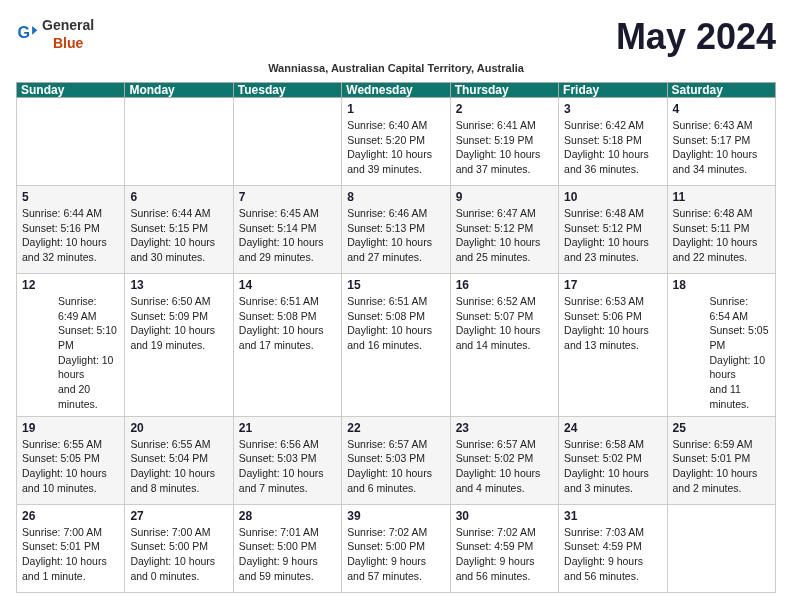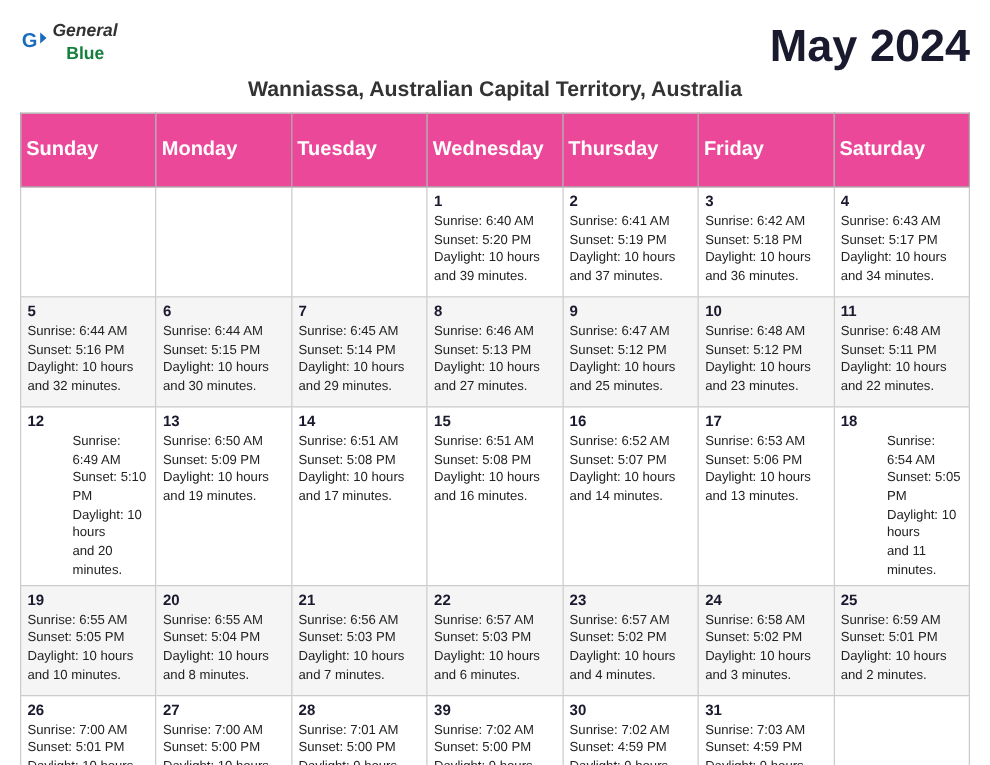--- a/index.html
+++ b/index.html
@@ -27,37 +27,37 @@
     }
     .title-block {
       text-align: left;
     }
     .main-title {
       font-size: 36px;
       font-weight: bold;
       color: #1a1a2e;
     }
     .subtitle {
-      font-size: 17px;
+      font-size: 11px;
       color: #333;
       font-weight: 600;
       text-align: center;
       margin-bottom: 8px;
     }
     .calendar {
       width: 100%;
       border-collapse: collapse;
       font-size: 11px;
     }
     .calendar th {
-      background: #ec4899;
+      background: #0f766e;
       color: #fff;
-      padding: 20px 4px;
+      padding: 0 4px;
       text-align: left;
-      font-size: 16px;
+      font-size: 12px;
       font-weight: bold;
       border: 1px solid #aaa;
     }
     .calendar td {
       border: 1px solid #ccc;
       vertical-align: top;
       padding: 4px 5px;
       height: 88px;
       width: 107px;
       background: #fff;
@@ -88,22 +88,22 @@
 <body>
 
 <div class="header-area">
   <div class="logo">
     <svg class="logo-icon" viewBox="0 0 30 30">
       <text x="2" y="20" font-size="22" font-weight="bold" fill="#1a6bbd">G</text>
 
       <polygon points="22,4 29,10 22,16" fill="#1a6bbd"></polygon>
     </svg>
     <div>
-      <span style="font-size:14px;font-weight:bold;color:#333;font-style:italic;">General</span><br>
-      <span style="font-size:14px;font-weight:bold;color:#15803d;padding-left:11px;">Blue</span>
+      <span style="font-size:14px;font-weight:bold;color:#333;">General</span><br>
+      <span style="font-size:14px;font-weight:bold;color:#c2410c;padding-left:11px;">Blue</span>
     </div>
   </div>
   <div class="title-block">
     <div class="main-title">May 2024</div>
   </div>
 </div>
 
 <div class="subtitle">Wanniassa, Australian Capital Territory, Australia</div>
 
 <table class="calendar">

